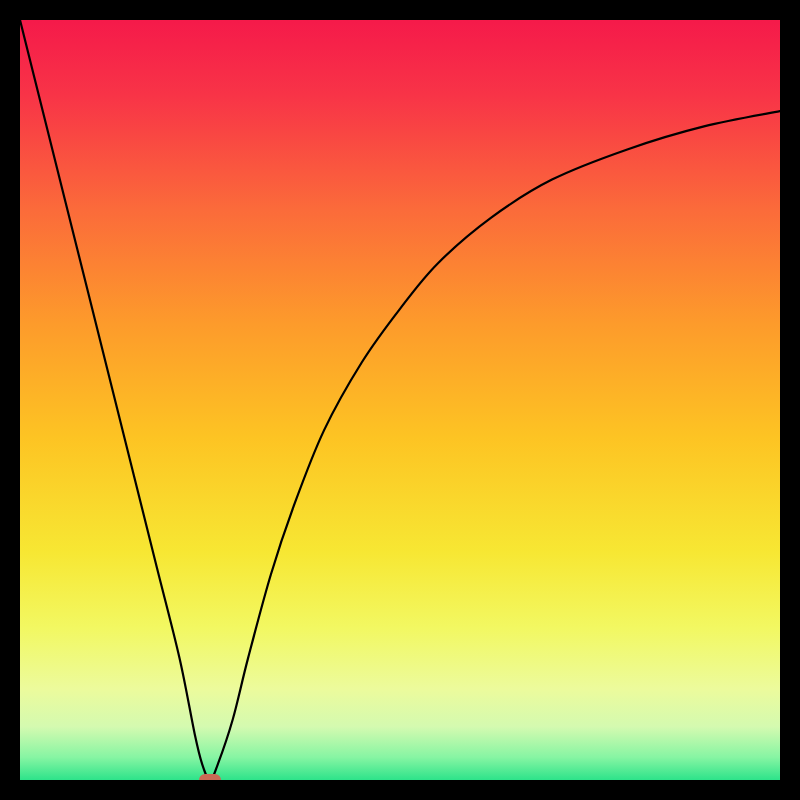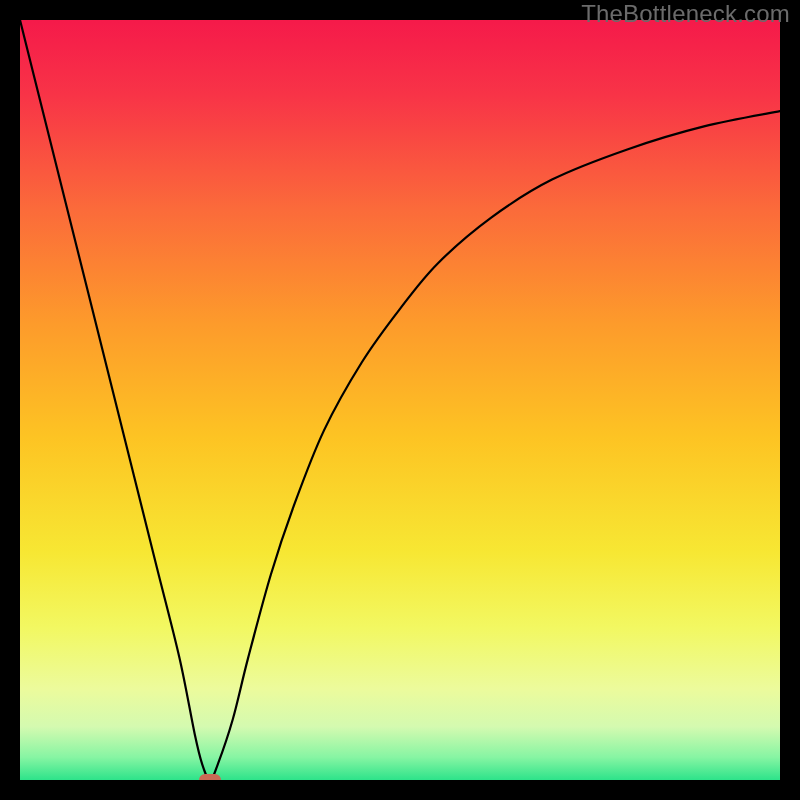--- a/index.html
+++ b/index.html
@@ -73,14 +73,13 @@
     </svg>
 
     <svg class="curve-svg" viewBox="0 0 760 760" preserveAspectRatio="none">
       <path id="curve-path" fill="none" stroke="#000" stroke-width="2.2" stroke-linejoin="round" stroke-linecap="round" d="M 0 0 C 3.8000000000000003 15.200000000000008 15.2 60.800000000000054 22.8 91.20000000000005 C 30.400000000000002 121.60000000000004 38 152 45.6 182.39999999999998 C 53.2 212.79999999999995 60.79999999999999 243.19999999999996 68.39999999999999 273.59999999999997 C 75.99999999999999 304 83.6 334.4 91.2 364.8 C 98.80000000000001 395.20000000000005 106.4 425.6 114 456 C 121.6 486.4 129.2 516.8000000000001 136.79999999999998 547.2 C 144.39999999999998 577.6 153.26666666666665 610.5333333333333 159.6 638.4 C 165.93333333333334 666.2666666666667 171 696.6666666666666 174.8 714.4 C 178.60000000000002 732.1333333333333 179.86666666666667 737.1999999999999 182.4 744.8 C 184.93333333333334 752.4 187.46666666666667 760 190 760 C 192.53333333333333 760 193.79999999999998 754.9333333333333 197.6 744.8 C 201.4 734.6666666666666 207.73333333333335 716.9333333333334 212.8 699.2 C 217.86666666666667 681.4666666666667 221.66666666666666 662.4666666666667 228 638.4 C 234.33333333333334 614.3333333333333 243.20000000000002 580.1333333333333 250.8 554.8 C 258.4 529.4666666666666 264.7333333333333 510.4666666666667 273.59999999999997 486.40000000000003 C 282.46666666666664 462.33333333333337 292.6 434.46666666666664 304 410.4 C 315.4 386.3333333333333 329.3333333333333 362.2666666666666 342 341.99999999999994 C 354.6666666666667 321.7333333333333 367.3333333333333 305.26666666666665 380 288.8 C 392.6666666666667 272.33333333333337 402.80000000000007 258.3999999999999 418.00000000000006 243.19999999999993 C 433.20000000000005 227.99999999999994 452.2 211.53333333333333 471.2 197.60000000000002 C 490.2 183.6666666666667 509.2 171.00000000000003 532 159.60000000000002 C 554.8 148.20000000000002 582.6666666666666 138.06666666666672 608 129.20000000000005 C 633.3333333333334 120.33333333333337 658.6666666666666 112.7333333333333 684 106.39999999999998 C 709.3333333333334 100.06666666666665 747.3333333333334 93.73333333333336 760 91.20000000000005"></path>
     </svg>
 
     <div id="min-marker" class="marker" style="left: 190px; top: 760px; background: rgb(201, 106, 85);"></div>
 
   </div>
 
-  <div class="attribution">TheBottleneck.com</div>
 </div>
 
 </body></html>

